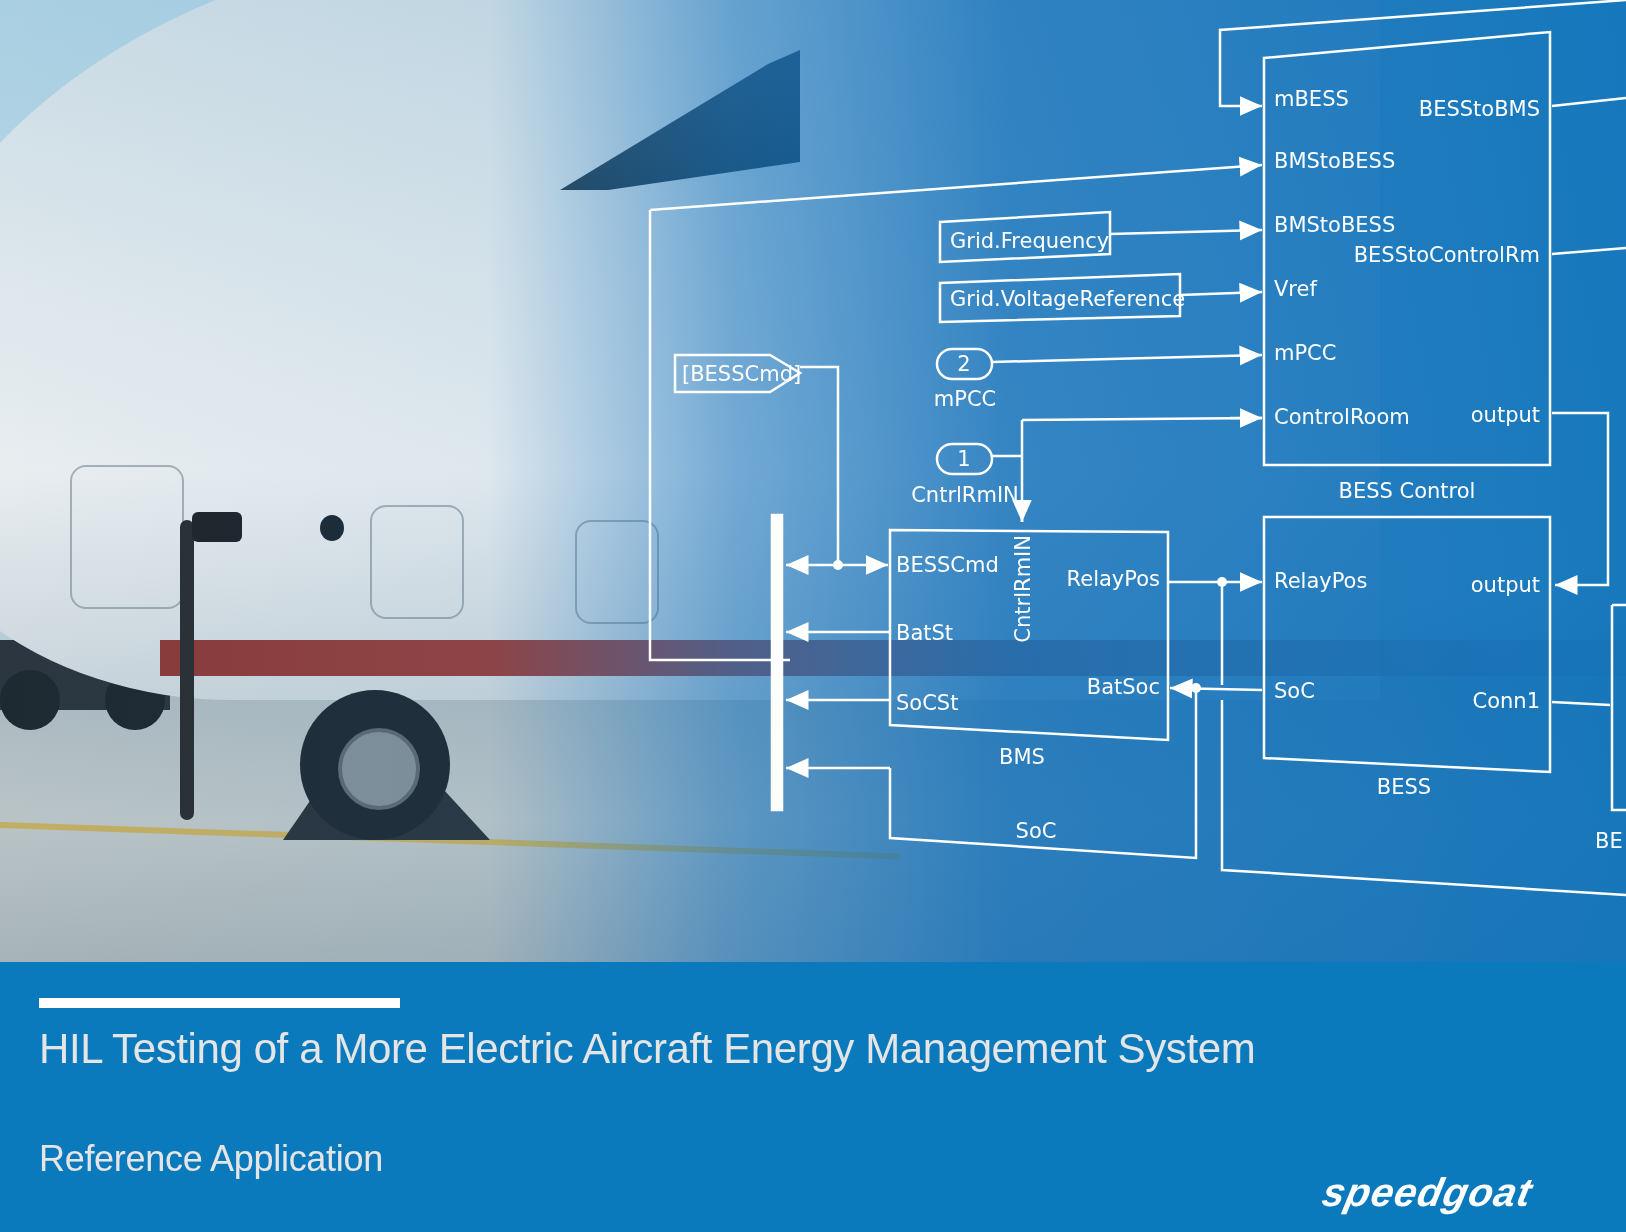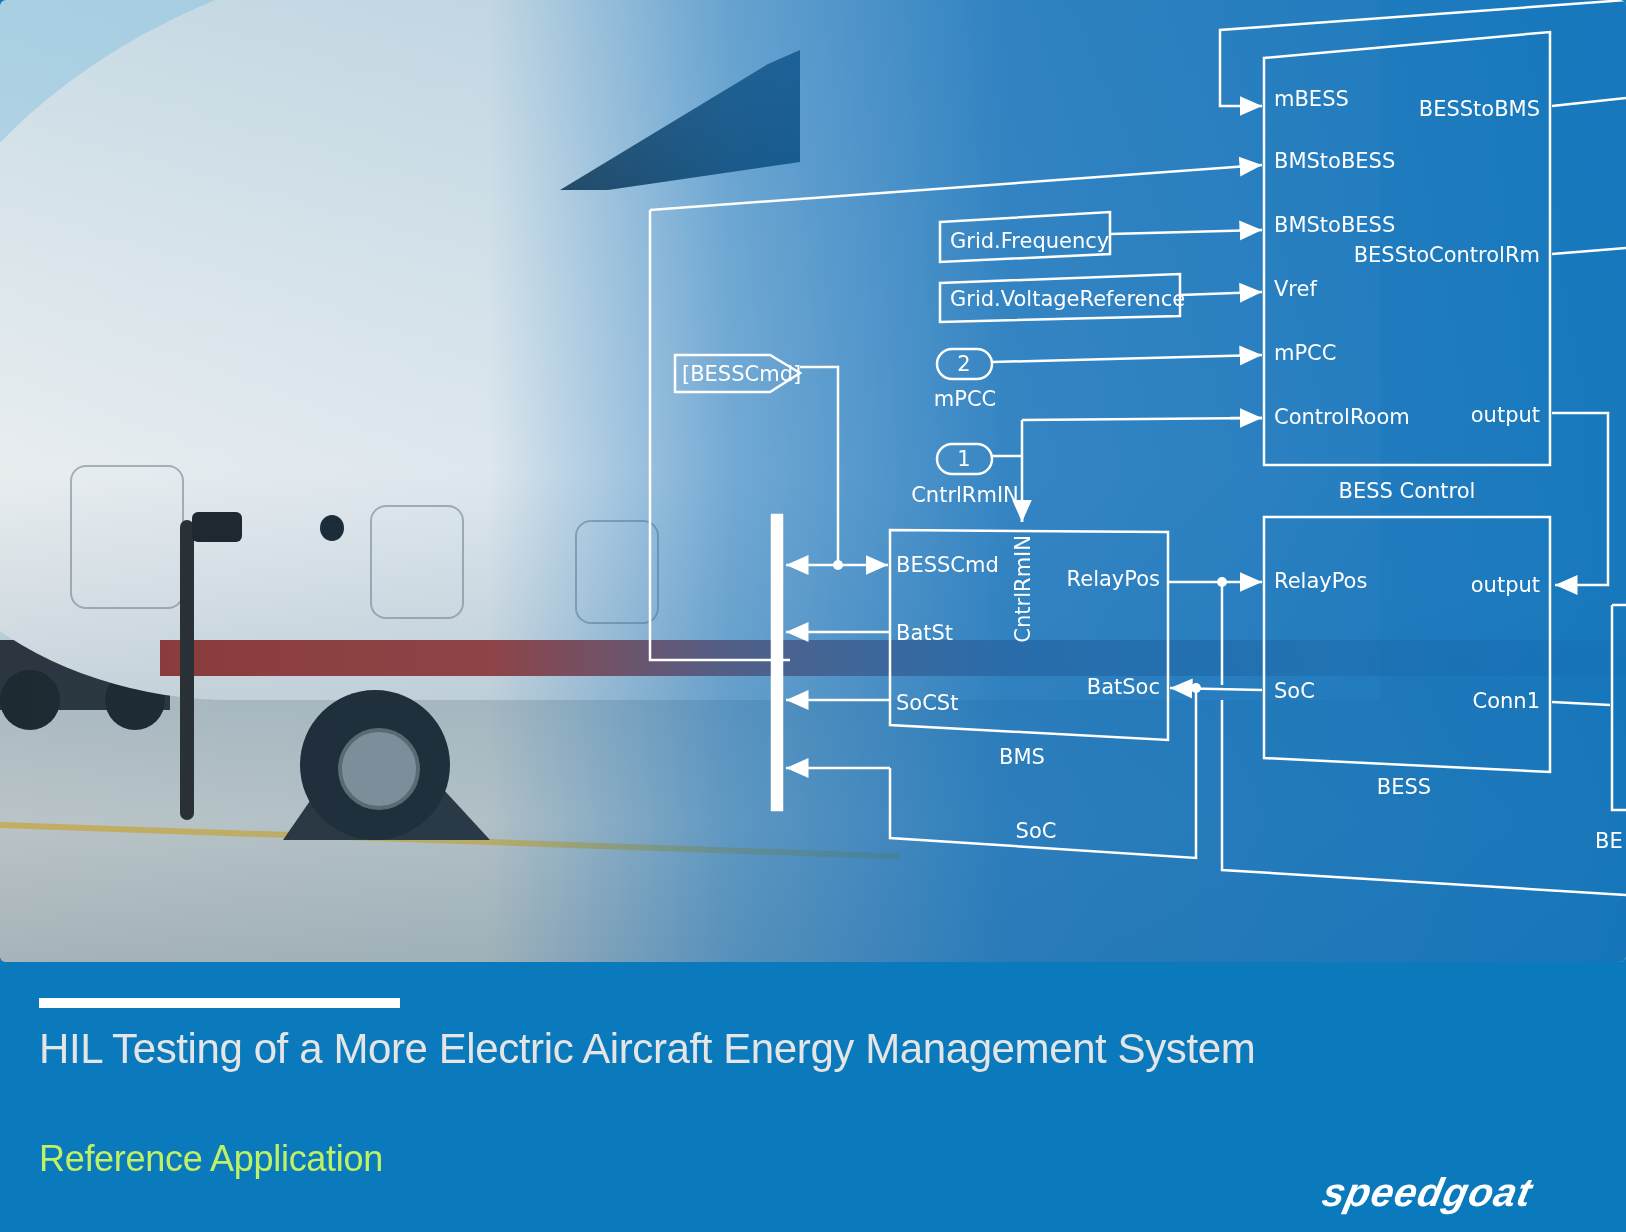--- a/index.html
+++ b/index.html
@@ -1,18 +1,18 @@
 <!DOCTYPE html>
 <html><head>
 <meta charset="utf-8">
 <style>
   html,body{margin:0;padding:0;}
   body{width:1626px;height:1232px;overflow:hidden;background:#0a7abd;font-family:"Liberation Sans","DejaVu Sans",sans-serif;}
   .hero{position:absolute;left:0;top:0;width:1626px;height:962px;overflow:hidden;
-    background:linear-gradient(180deg,#a9cfe2 0%,#b9d8e6 40%,#c4dbe5 62%,#aabfca 70%,#b8c8cf 80%,#9fb4bf 100%);border-radius:6px;}
+    background:linear-gradient(180deg,#a9cfe2 0%,#b9d8e6 40%,#c4dbe5 62%,#aabfca 70%,#b8c8cf 80%,#9fb4bf 100%);}
   .sky-clouds{position:absolute;left:0;top:190px;width:420px;height:200px;
     background:radial-gradient(ellipse at 30% 40%,rgba(255,255,255,.55),rgba(255,255,255,0) 60%),
                radial-gradient(ellipse at 70% 60%,rgba(255,255,255,.4),rgba(255,255,255,0) 55%);}
   .trees{position:absolute;left:0;top:440px;width:70px;height:60px;background:#3f5a48;border-radius:30px 30px 0 0;}
   .fuselage{position:absolute;left:-120px;top:-60px;width:1500px;height:760px;
     background:linear-gradient(180deg,#c6d9e3 0%,#dde7ec 45%,#e8edf0 70%,#c7d3da 100%);
     border-radius:700px 0 0 380px / 520px 0 0 300px;}
   .windshield{position:absolute;left:480px;top:50px;width:320px;height:140px;background:linear-gradient(160deg,#3e5c72,#1d3444);
     clip-path:polygon(25% 100%,90% 10%,100% 0%,100% 80%,40% 100%);}
   .belly-stripe{position:absolute;left:160px;top:640px;width:1466px;height:36px;background:linear-gradient(90deg,#8b3b3a,#9b4646 40%,rgba(120,70,80,.3));}
@@ -27,21 +27,21 @@
   .plug{position:absolute;left:192px;top:512px;width:50px;height:30px;background:#1f262c;border-radius:6px;}
   .hatch{position:absolute;border:2px solid rgba(110,125,135,.55);border-radius:16px;}
   .porthole{position:absolute;left:320px;top:515px;width:24px;height:26px;border-radius:50%;background:#1c2a34;}
   .overlay-blue{position:absolute;left:0;top:0;width:1626px;height:962px;
     background:linear-gradient(90deg,rgba(30,120,190,0) 0%,rgba(30,120,190,.05) 30%,rgba(20,115,190,.55) 45%,rgba(14,110,185,.82) 62%,rgba(10,112,185,.92) 100%);}
   .diagram{position:absolute;left:0;top:0;width:1626px;height:962px;}
   .diagram text{font-family:"DejaVu Sans","Liberation Sans",sans-serif;fill:#ffffff;font-size:21px;}
   .footer{position:absolute;left:0;top:962px;width:1626px;height:270px;background:#0a7abd;}
   .accent-bar{position:absolute;left:39px;top:998px;width:361px;height:10px;background:#ffffff;}
   .title{position:absolute;left:39px;top:1025px;font-size:42px;color:#e5e5e5;letter-spacing:-0.4px;white-space:nowrap;}
-  .subtitle{position:absolute;left:39px;top:1138px;font-size:36px;color:#bef264;letter-spacing:-0.3px;white-space:nowrap;}
+  .subtitle{position:absolute;left:39px;top:1138px;font-size:36px;color:#e5e5e5;letter-spacing:-0.3px;white-space:nowrap;}
   .logo{position:absolute;left:1323px;top:1170px;font-size:40px;font-weight:bold;font-style:italic;color:#ffffff;letter-spacing:1px;transform:skewX(-12deg);}
 </style>
 </head>
 <body>
 
 <div class="hero">
   <div class="sky-clouds"></div>
   <div class="trees"></div>
   <div class="tarmac"></div>
   <div class="yellow-line"></div>

